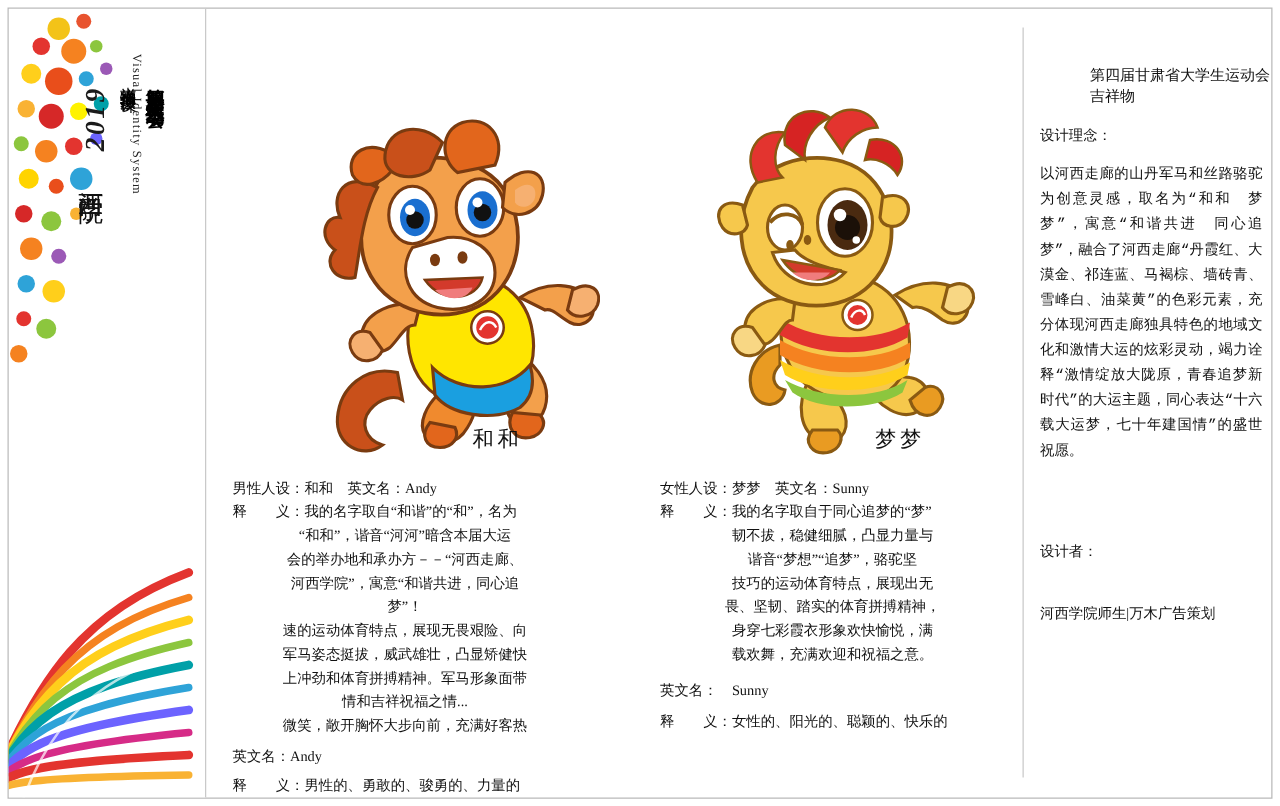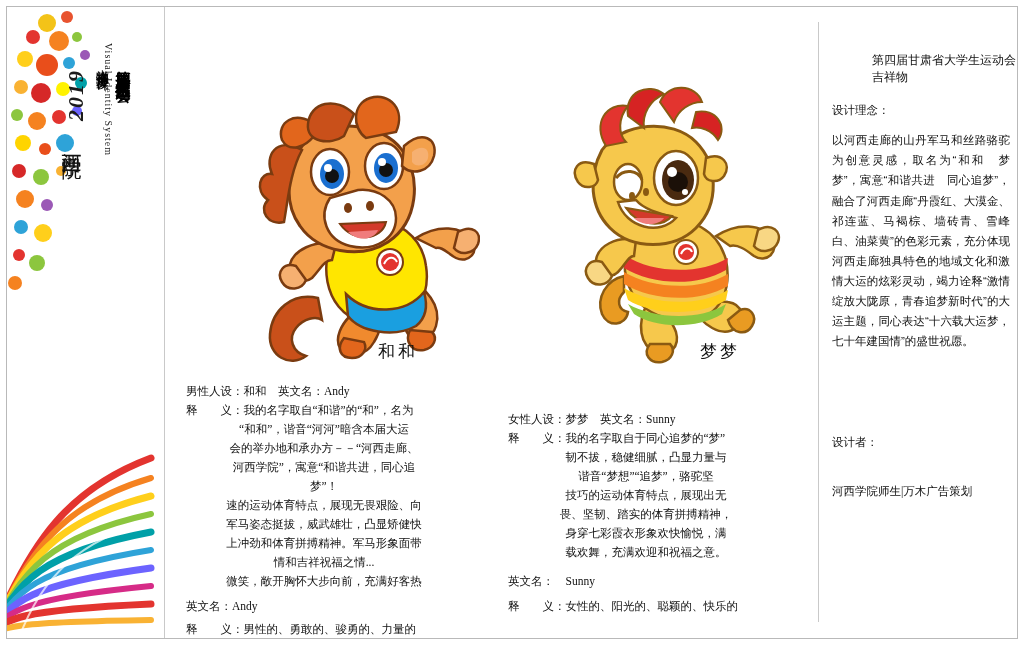--- a/index.html
+++ b/index.html
@@ -150,21 +150,21 @@
     font-family: "Liberation Serif", serif;
     font-size: 12px;
     color: #111;
     margin-left: 40px;
   }
   .right-body {
     position: absolute;
     left: 832px;
     top: 100px;
     width: 178px;
-    font-family: Liberation Sans, sans-serif;
+    font-family: Liberation Mono, monospace;
     font-size: 11.5px;
     line-height: 1.75;
     color: #111;
     text-align: justify;
   }
   .right-designer {
     position: absolute;
     left: 832px;
     top: 432px;
     font-family: "Liberation Serif", serif;
@@ -374,21 +374,21 @@
     <div class="row" style="margin-top:6px">
       <span class="lbl">英文名：</span>
       <span>Andy</span>
     </div>
     <div class="row" style="margin-top:4px">
       <span class="lbl">释　　义：</span>
       <span>男性的、勇敢的、骏勇的、力量的</span>
     </div>
   </div>
 
-  <div class="col-text" style="left:508px; top:382px; width:250px;margin-top:28px;">
+  <div class="col-text" style="left:528px; top:382px; width:250px;">
     <div class="row">
       <span class="lbl">女性人设：</span>
       <span>梦梦　英文名：Sunny</span>
     </div>
     <div class="row">
       <span class="lbl">释　　义：</span>
       <span>我的名字取自于同心追梦的“梦”</span>
     </div>
     <div class="indent">韧不拔，稳健细腻，凸显力量与</div>
     <div class="indent">谐音“梦想”“追梦”，骆驼坚</div>

